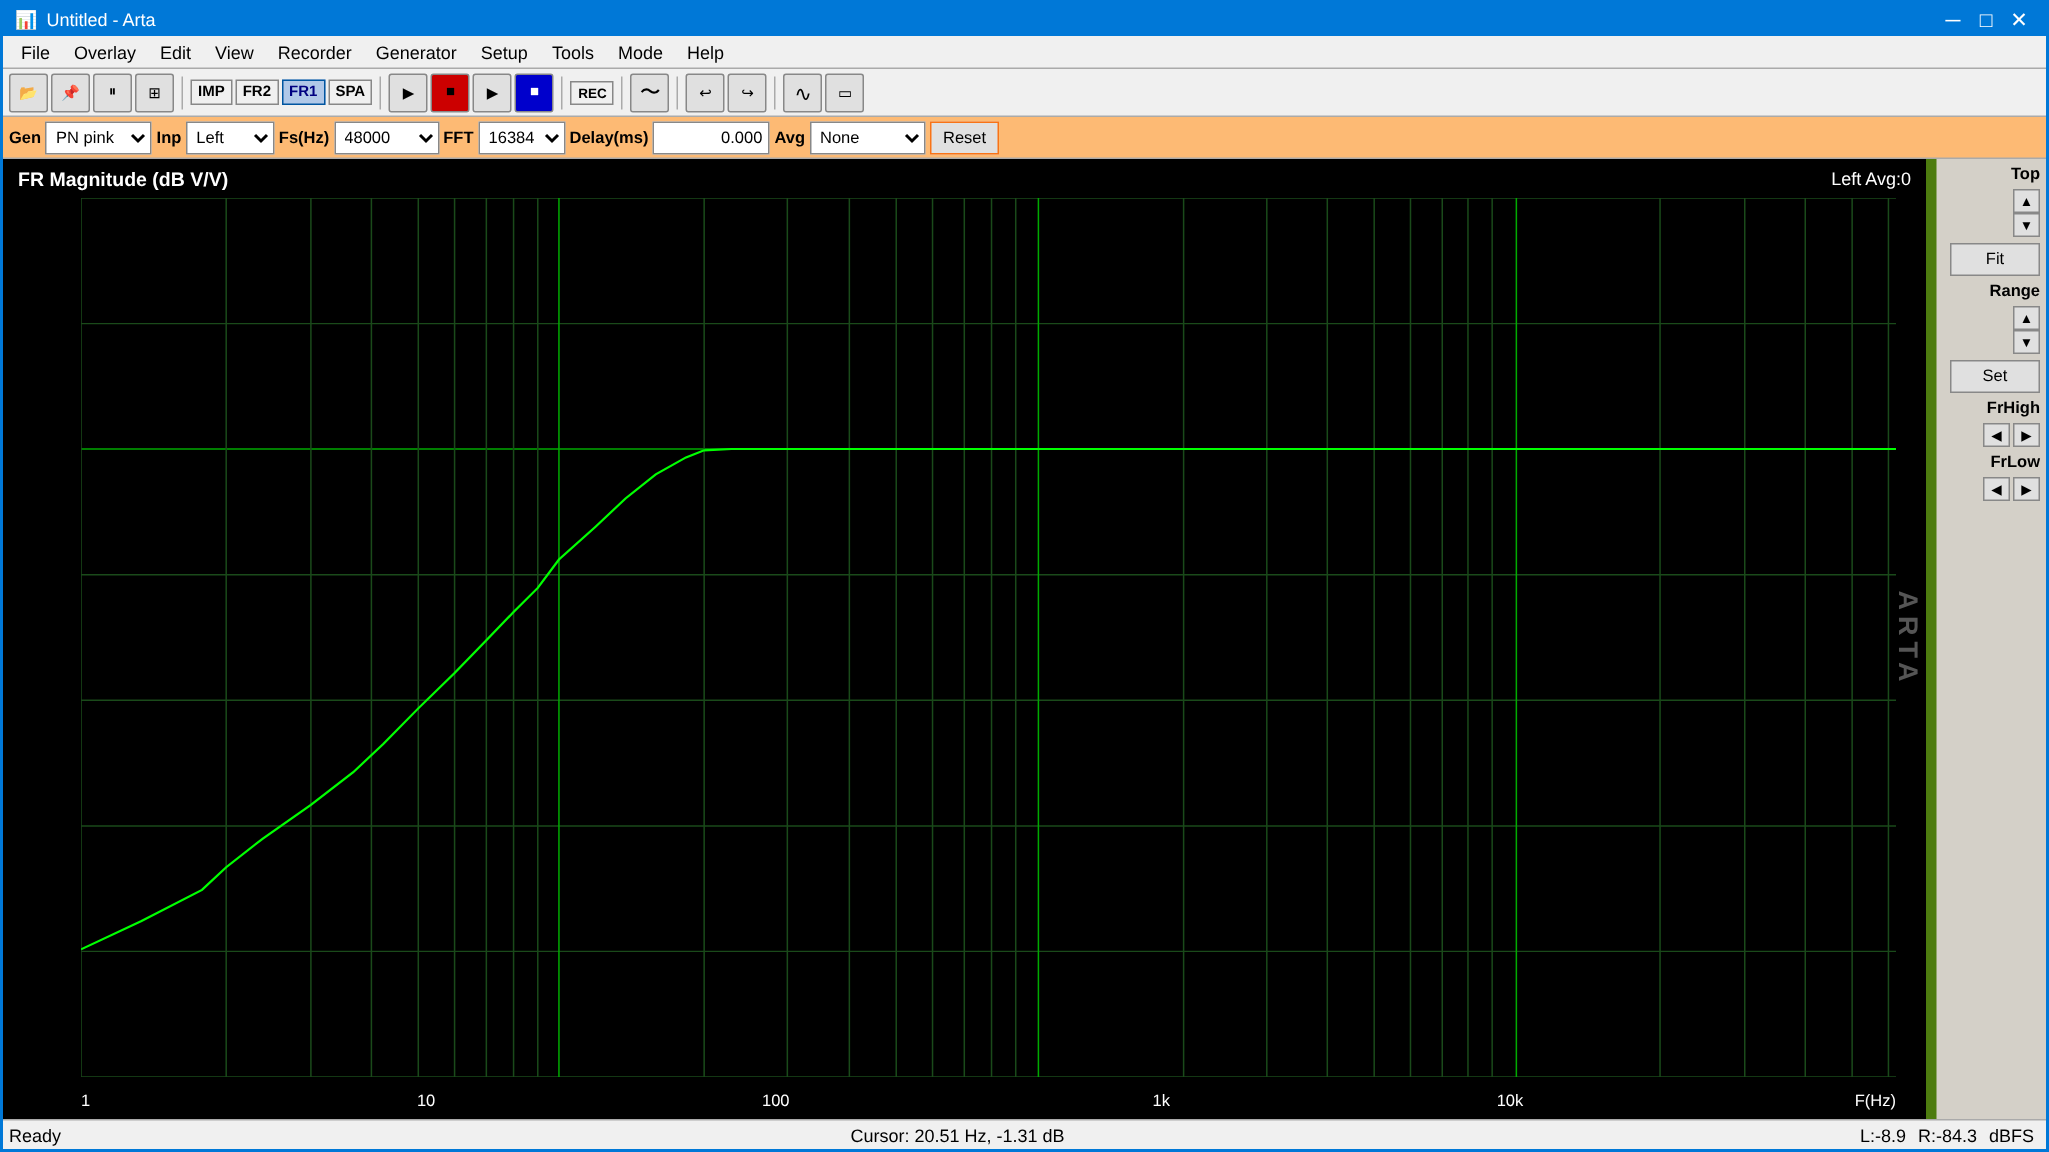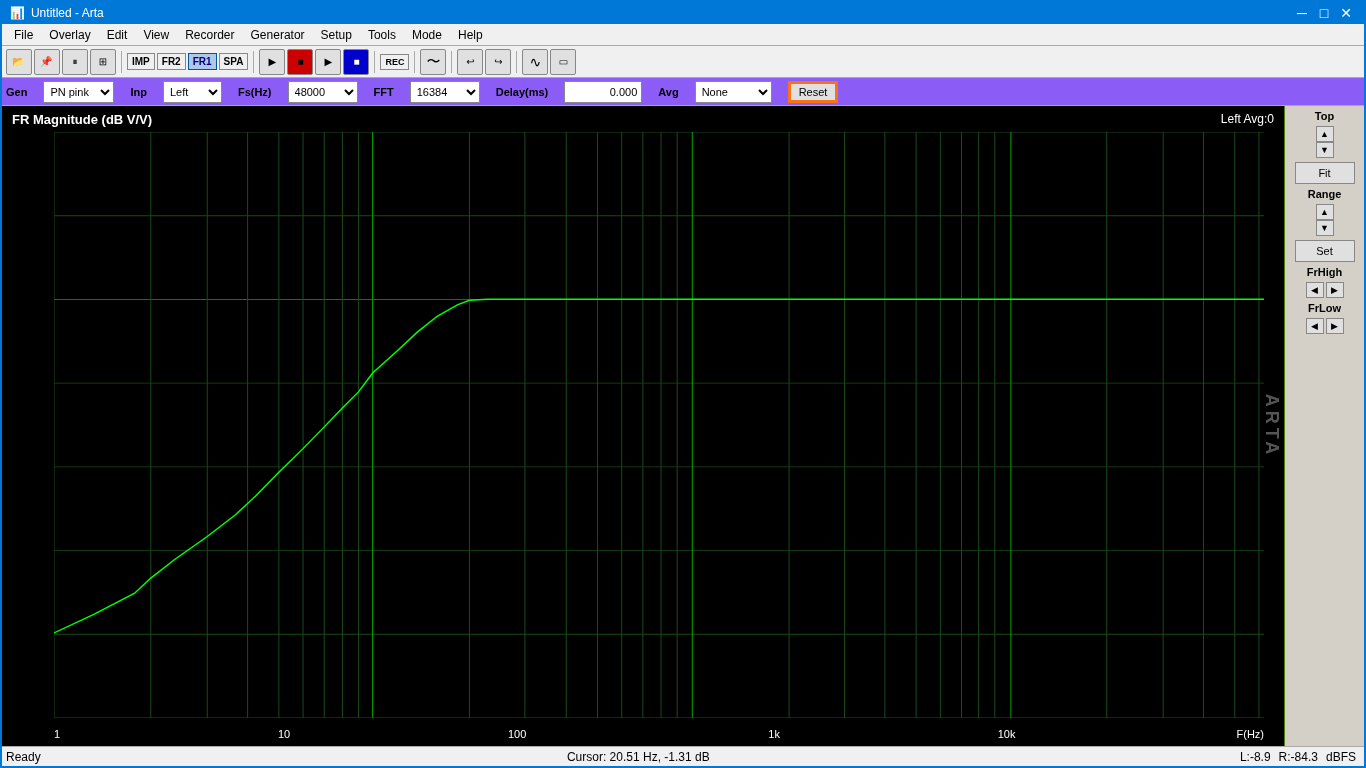--- a/index.html
+++ b/index.html
@@ -74,26 +74,26 @@
       padding: 2px 4px;
       border: 1px solid #888;
       background: #f0f0f0;
       min-width: 26px;
       text-align: center;
     }
     .tb-label.active { background: #b0c8e8; color: #000080; border-color: #0055a0; }
 
     
     #controlbar {
-      background: #8b5cf6;
+      background: #fdba74;
       height: 28px;
       display: flex;
       align-items: center;
       padding: 0 4px;
-      gap: 16px;
+      gap: 3px;
       border-bottom: 1px solid #aaa;
     }
     .ctrl-label { font-size: 11px; font-weight: bold; }
     .ctrl-select {
       height: 22px;
       font-size: 11px;
       border: 1px solid #888;
       background: white;
       padding: 0 2px;
     }
@@ -103,21 +103,21 @@
       font-size: 11px;
       border: 1px solid #888;
       background: white;
       padding: 0 4px;
       text-align: right;
     }
     .ctrl-btn {
       height: 22px;
       padding: 0 8px;
       font-size: 11px;
-      border: 3px solid #f97316;
+      border: 1px solid #f97316;
       background: #e0e0e0;
       cursor: pointer;
     }
 
     
     #main {
       display: flex;
       height: calc(768px - 22px - 22px - 32px - 28px - 20px - 20px);
     }
 
@@ -178,24 +178,24 @@
       right: 20px;
       bottom: 30px;
     }
 
     
     #right-panel {
       width: 80px;
       background: #d4d0c8;
       display: flex;
       flex-direction: column;
-      align-items: center;
+      align-items: flex-end;
       padding: 4px;
       gap: 4px;
-      border-left: 1px solid #4d7c0f;
+      border-left: 7px solid #4d7c0f;
     }
     .rp-label { font-size: 11px; font-weight: bold; }
     .rp-btn {
       width: 60px; height: 22px;
       border: 1px solid #888;
       background: #e0e0e0;
       cursor: pointer;
       font-size: 11px;
     }
     .rp-arrows {
@@ -308,21 +308,21 @@
       <option>Right</option>
       <option>Stereo</option>
     </select>
     <span class="ctrl-label">Fs(Hz)</span>
     <select class="ctrl-select" style="width:70px;">
       <option>48000</option>
       <option>44100</option>
       <option>96000</option>
     </select>
     <span class="ctrl-label">FFT</span>
-    <select class="ctrl-select" style="width:70px;">
+    <select class="ctrl-select" style="width:58px;">
       <option>16384</option>
       <option>8192</option>
       <option>32768</option>
     </select>
     <span class="ctrl-label">Delay(ms)</span>
     <input class="ctrl-input" type="text" value="0.000" style="width: 78px;">
     <span class="ctrl-label">Avg</span>
     <select class="ctrl-select" style="width:77px;">
       <option>None</option>
       <option>2</option>

